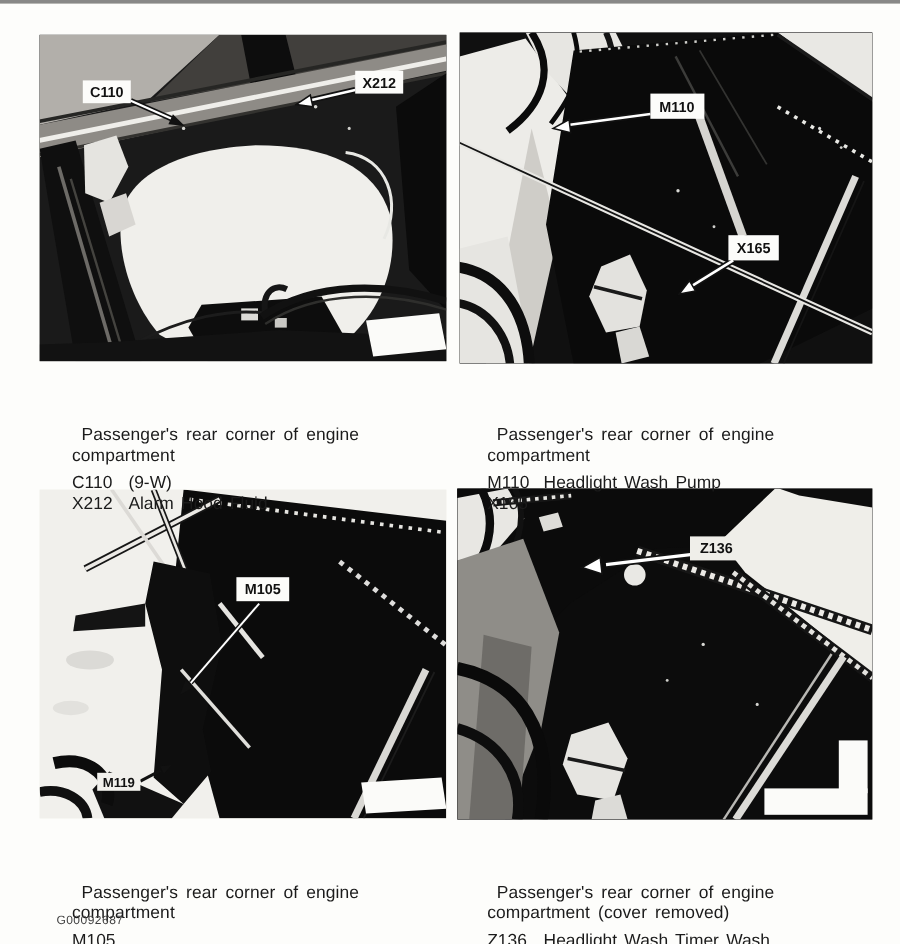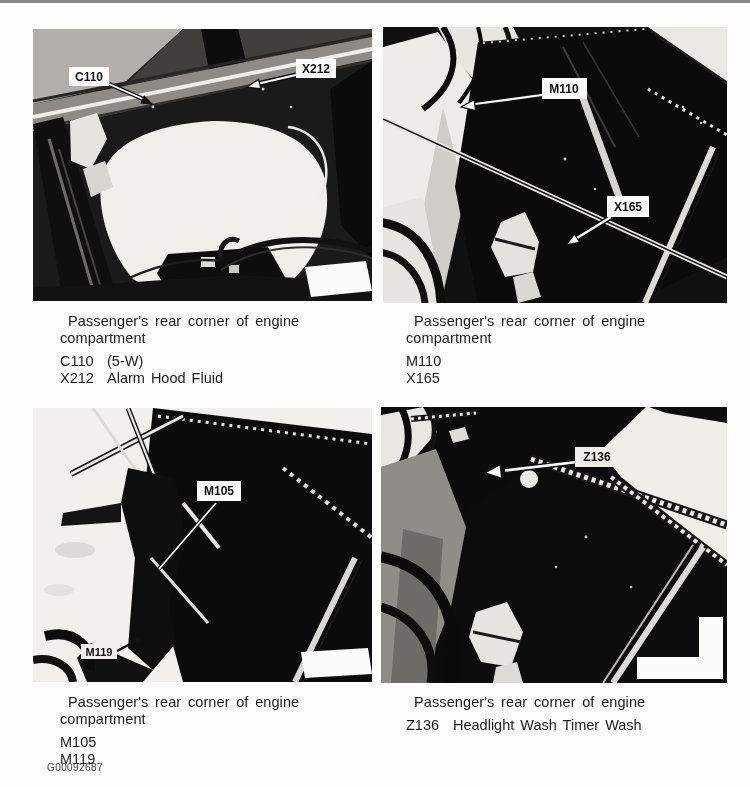--- a/index.html
+++ b/index.html
@@ -11,21 +11,21 @@
   .p1{left:33px;top:29px;width:339px;height:272px;}
   .p2{left:383px;top:27px;width:344px;height:276px;}
   .p3{left:33px;top:408px;width:339px;height:274px;background:#f1f0ec;}
   .p4{left:381px;top:407px;width:346px;height:276px;}
   .caption{position:absolute;}
   .c1{left:60px;top:313px;width:312px;}
   .c2{left:406px;top:313px;width:332px;}
   .c3{left:60px;top:694px;width:312px;}
   .c4{left:406px;top:694px;width:336px;}
   .cap-line{font-size:14.5px;line-height:17px;word-spacing:2.5px;letter-spacing:.1px;}
-  .cap-line.first{text-indent:8px;}
+  .cap-line.first{text-indent:8px;margin-top:42px;}
   .cap-items{margin-top:6px;}
   .cap-item{display:flex;font-size:14.5px;line-height:17px;word-spacing:2px;}
   .cap-item .code{flex:0 0 47px;}
   .figure-id{position:absolute;left:47px;top:762px;font-size:10px;letter-spacing:.4px;color:#3f3f3f;}
   text.callout{font-weight:bold;font-size:12px;fill:#111;text-anchor:middle;
                font-family:"Liberation Sans",sans-serif;}
 </style>
 </head>
 <body>
 
@@ -215,35 +215,36 @@
       </g>
     </svg>
   </div>
 
   <div class="caption c1">
     <div class="cap-line first">Passenger's rear corner of engine</div>
     <div class="cap-line">compartment</div>
     <div class="cap-items">
       <div class="cap-item">
         <span class="code">C110</span>
-        <span>(5-W)</span>
+        <span>(9-W)</span>
       </div>
       <div class="cap-item">
         <span class="code">X212</span>
         <span>Alarm Hood Fluid</span>
       </div>
     </div>
   </div>
 
   <div class="caption c2">
     <div class="cap-line first">Passenger's rear corner of engine</div>
     <div class="cap-line">compartment</div>
     <div class="cap-items">
       <div class="cap-item">
         <span class="code">M110</span>
+        <span>Headlight Wash Pump</span>
       </div>
       <div class="cap-item">
         <span class="code">X165</span>
       </div>
     </div>
   </div>
 
   <div class="caption c3">
     <div class="cap-line first">Passenger's rear corner of engine</div>
     <div class="cap-line">compartment</div>
@@ -252,20 +253,21 @@
         <span class="code">M105</span>
       </div>
       <div class="cap-item">
         <span class="code">M119</span>
       </div>
     </div>
   </div>
 
   <div class="caption c4">
     <div class="cap-line first">Passenger's rear corner of engine</div>
+    <div class="cap-line">compartment (cover removed)</div>
     <div class="cap-items">
       <div class="cap-item">
         <span class="code">Z136</span>
         <span>Headlight Wash Timer Wash</span>
       </div>
     </div>
   </div>
 
   <div class="figure-id">G00092687</div>
 </div>

